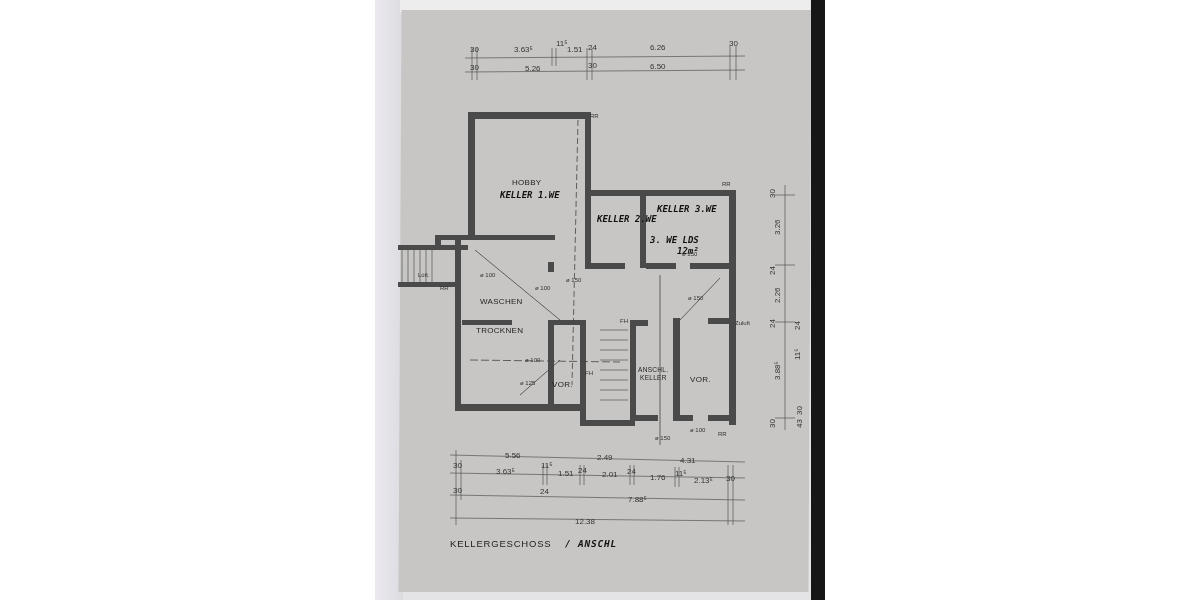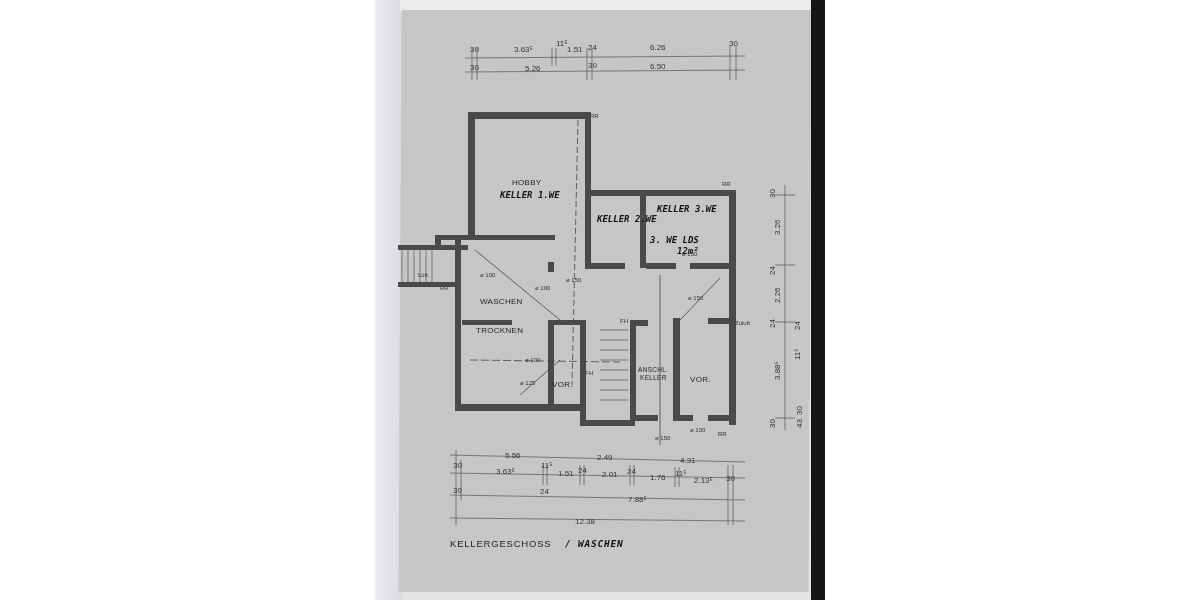--- a/index.html
+++ b/index.html
@@ -214,14 +214,14 @@
     <text class="dimtxt" transform="translate(775,428) rotate(-90)">30</text>
     <text class="dimtxt" transform="translate(800,330) rotate(-90)">24</text>
     <text class="dimtxt" transform="translate(800,360) rotate(-90)">11⁵</text>
     <text class="dimtxt" transform="translate(802,428) rotate(-90)">43</text>
     <text class="dimtxt" transform="translate(802,415) rotate(-90)">30</text>
   </g>
 </svg>
 
 <div class="title">
   <span>KELLERGESCHOSS</span>
-  <span class="hand-t">/ WASCHEN</span>
+  <span class="hand-t">/ ANSCHL</span>
 </div>
 
 </body></html>

